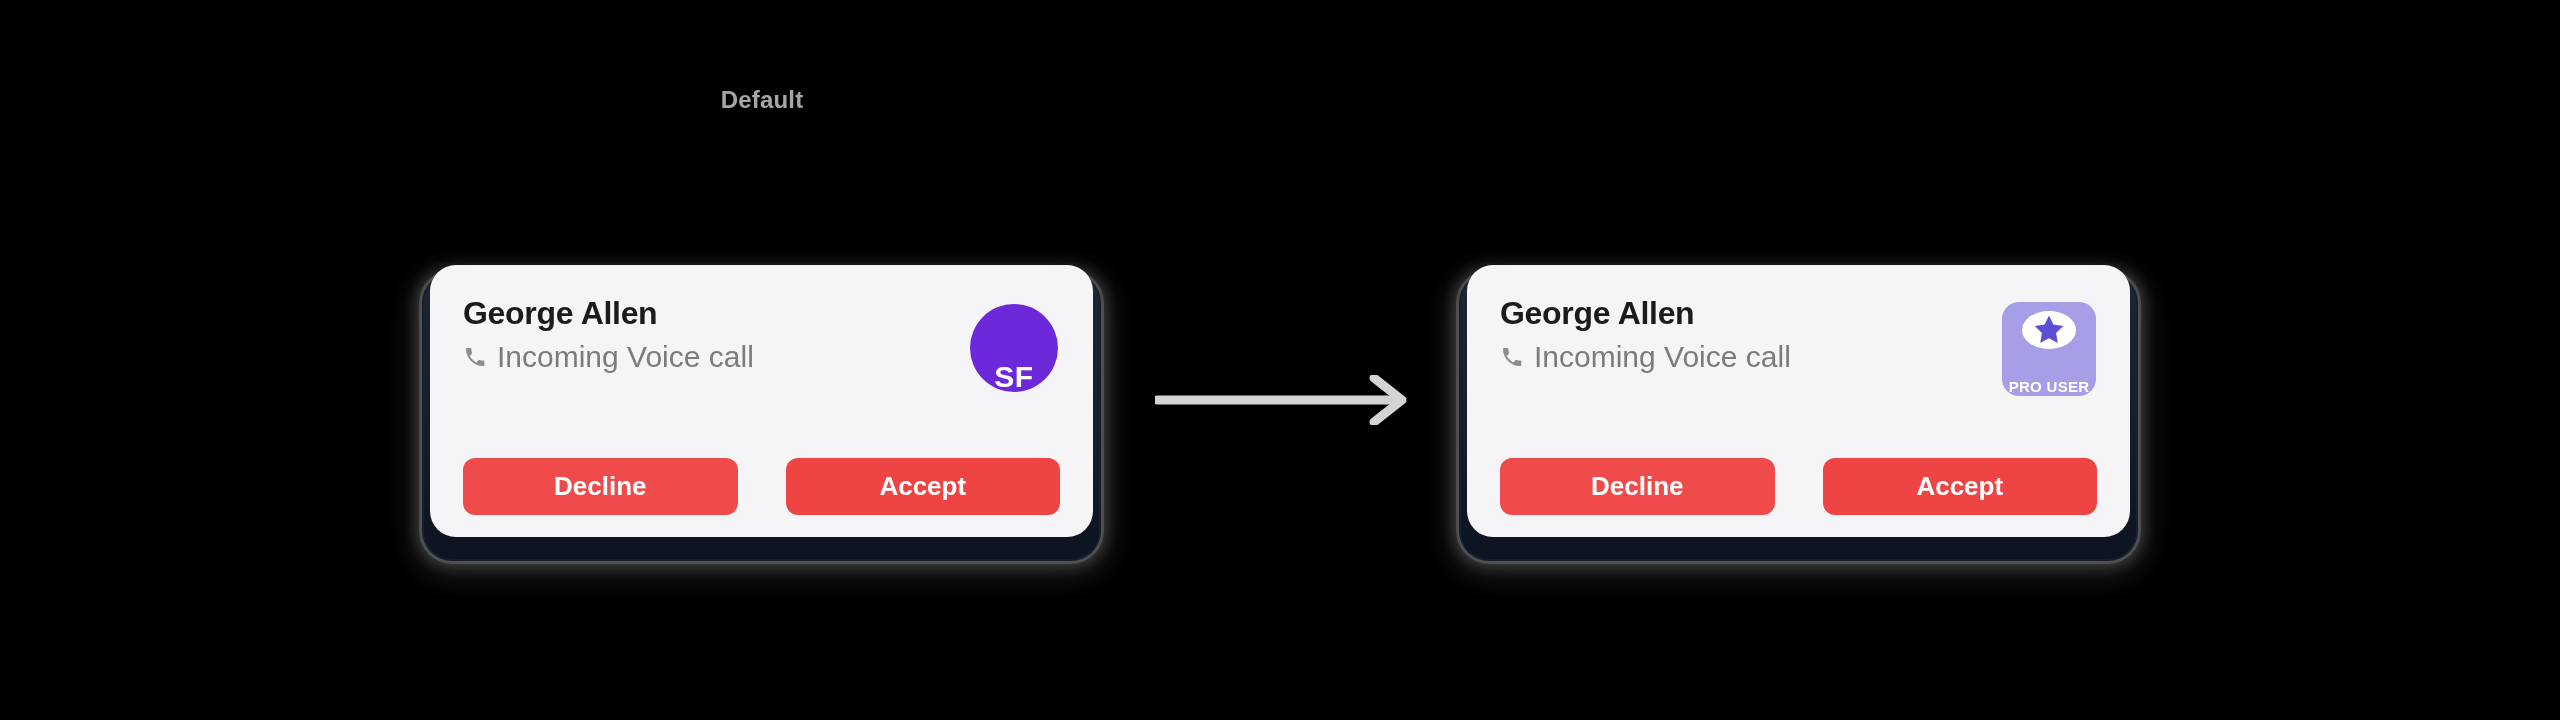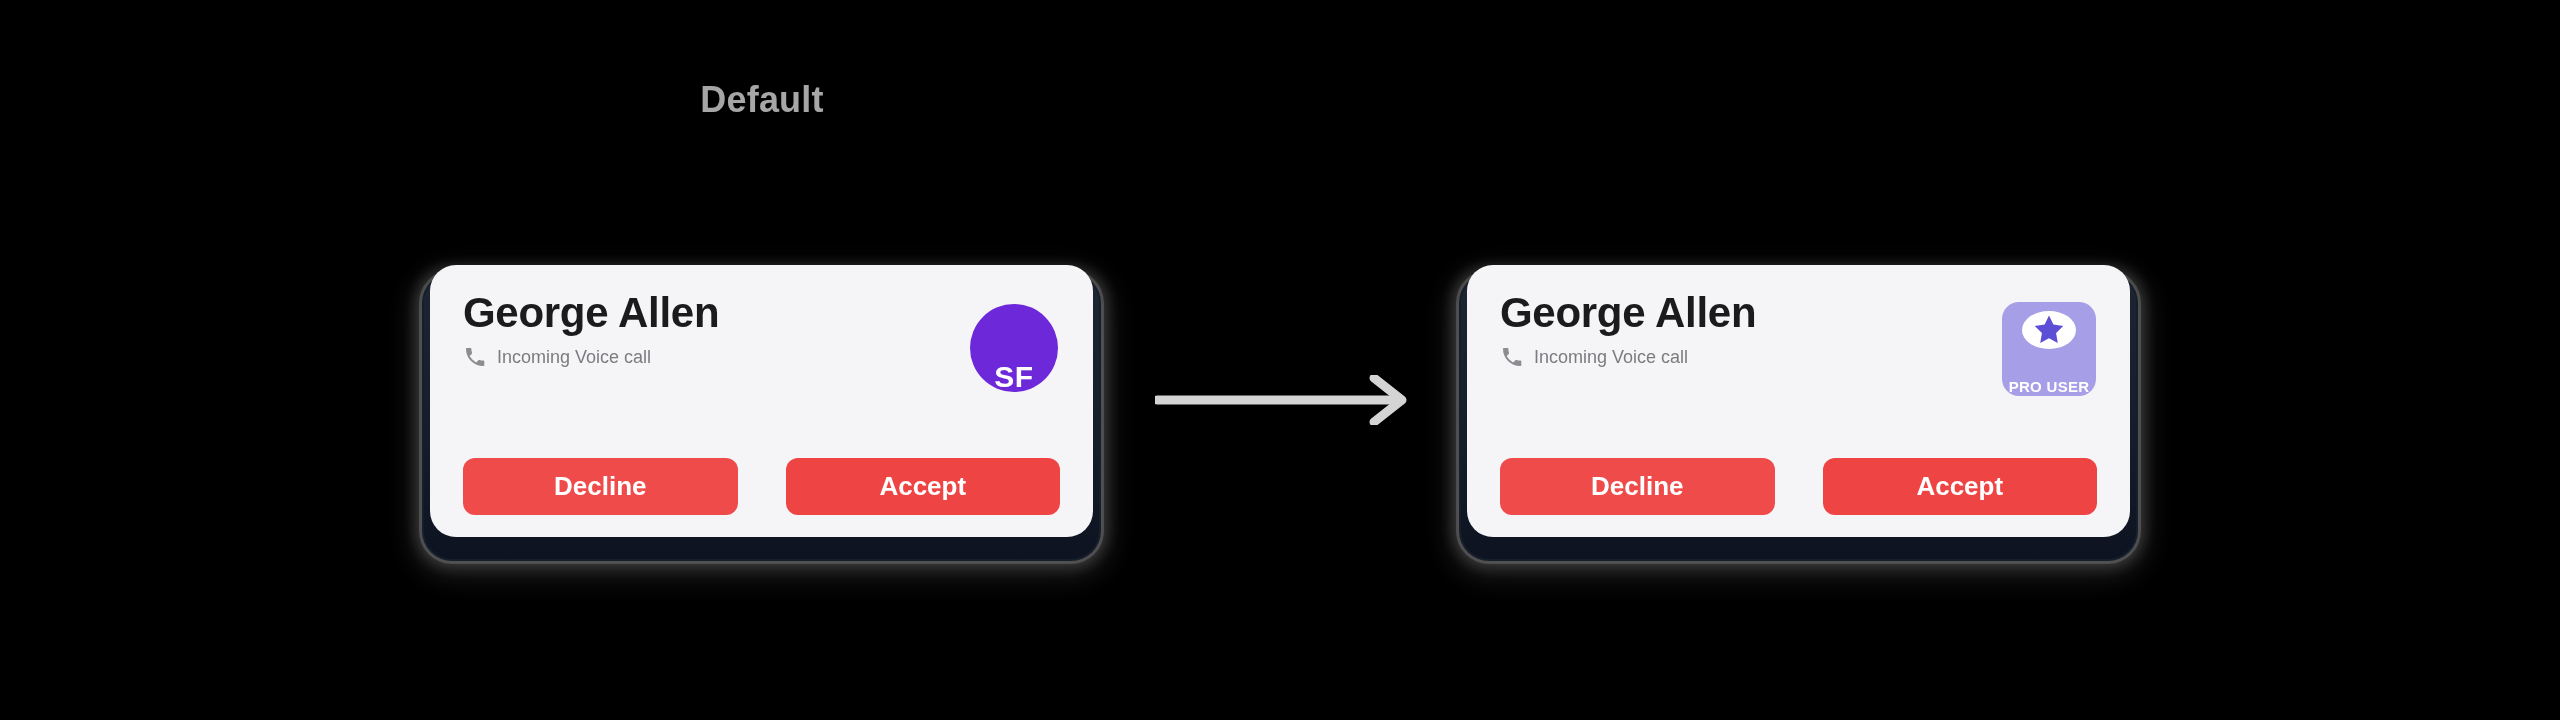--- a/index.html
+++ b/index.html
@@ -23,21 +23,21 @@
     width: 2560px;
     height: 720px;
   }
 
   
   .caption {
     position: absolute;
     top: 80px;
     width: 400px;
     text-align: center;
-    font-size: 36px;
+    font-size: 24px;
     font-weight: 700;
     color: #a6a6a6;
     letter-spacing: 0.2px;
     line-height: 40px;
     white-space: nowrap;
   }
   .caption.left  { left: 562px; }
   .caption.right { left: 1599px; }
 
   
@@ -86,21 +86,21 @@
 
   
   .card-header {
     position: absolute;
     left: 33px;
     top: 27px;
     right: 20px;
   }
 
   .caller-name {
-    font-size: 42px;
+    font-size: 32px;
     font-weight: 700;
     color: #1b1b1d;
     line-height: 42px;
     letter-spacing: -0.3px;
     white-space: nowrap;
   }
 
   .call-status {
     display: flex;
     align-items: center;
@@ -109,21 +109,21 @@
   }
 
   .phone-icon {
     display: block;
     width: 24px;
     height: 24px;
     flex: 0 0 24px;
   }
 
   .call-status-text {
-    font-size: 18px;
+    font-size: 30px;
     font-weight: 400;
     color: #7c7c80;
     line-height: 34px;
     white-space: nowrap;
   }
 
   
   .avatar {
     position: absolute;
     width: 88px;

